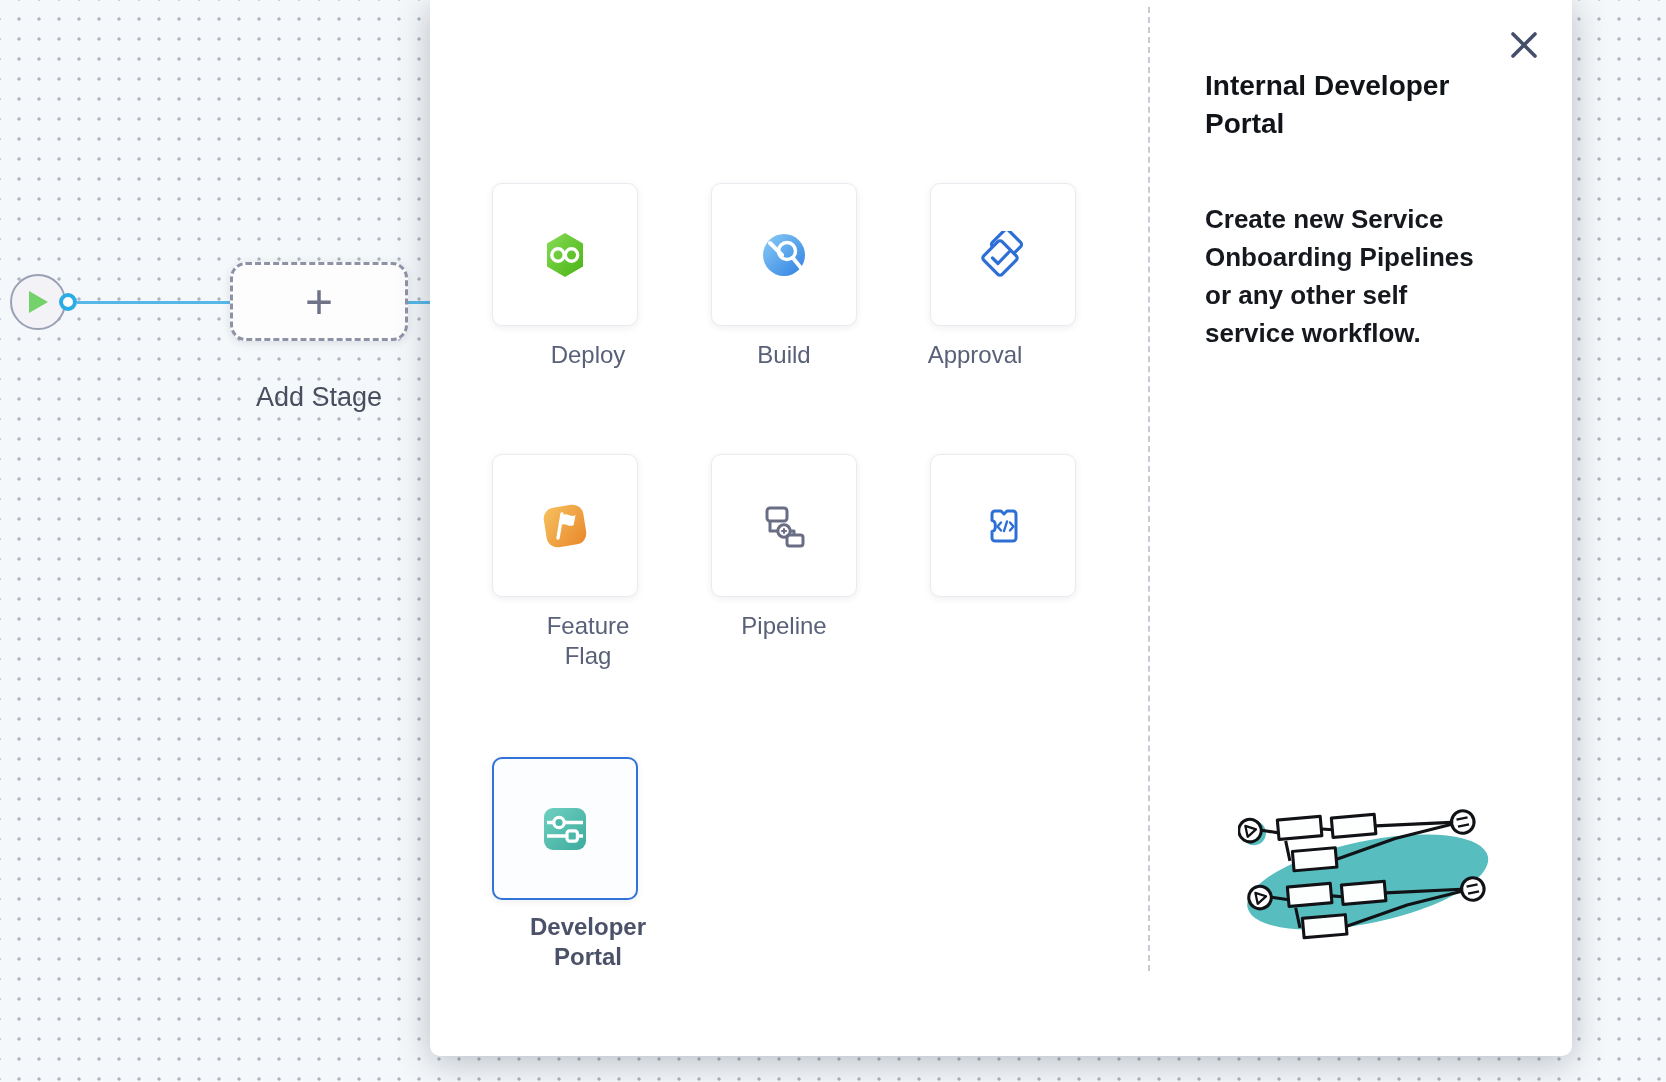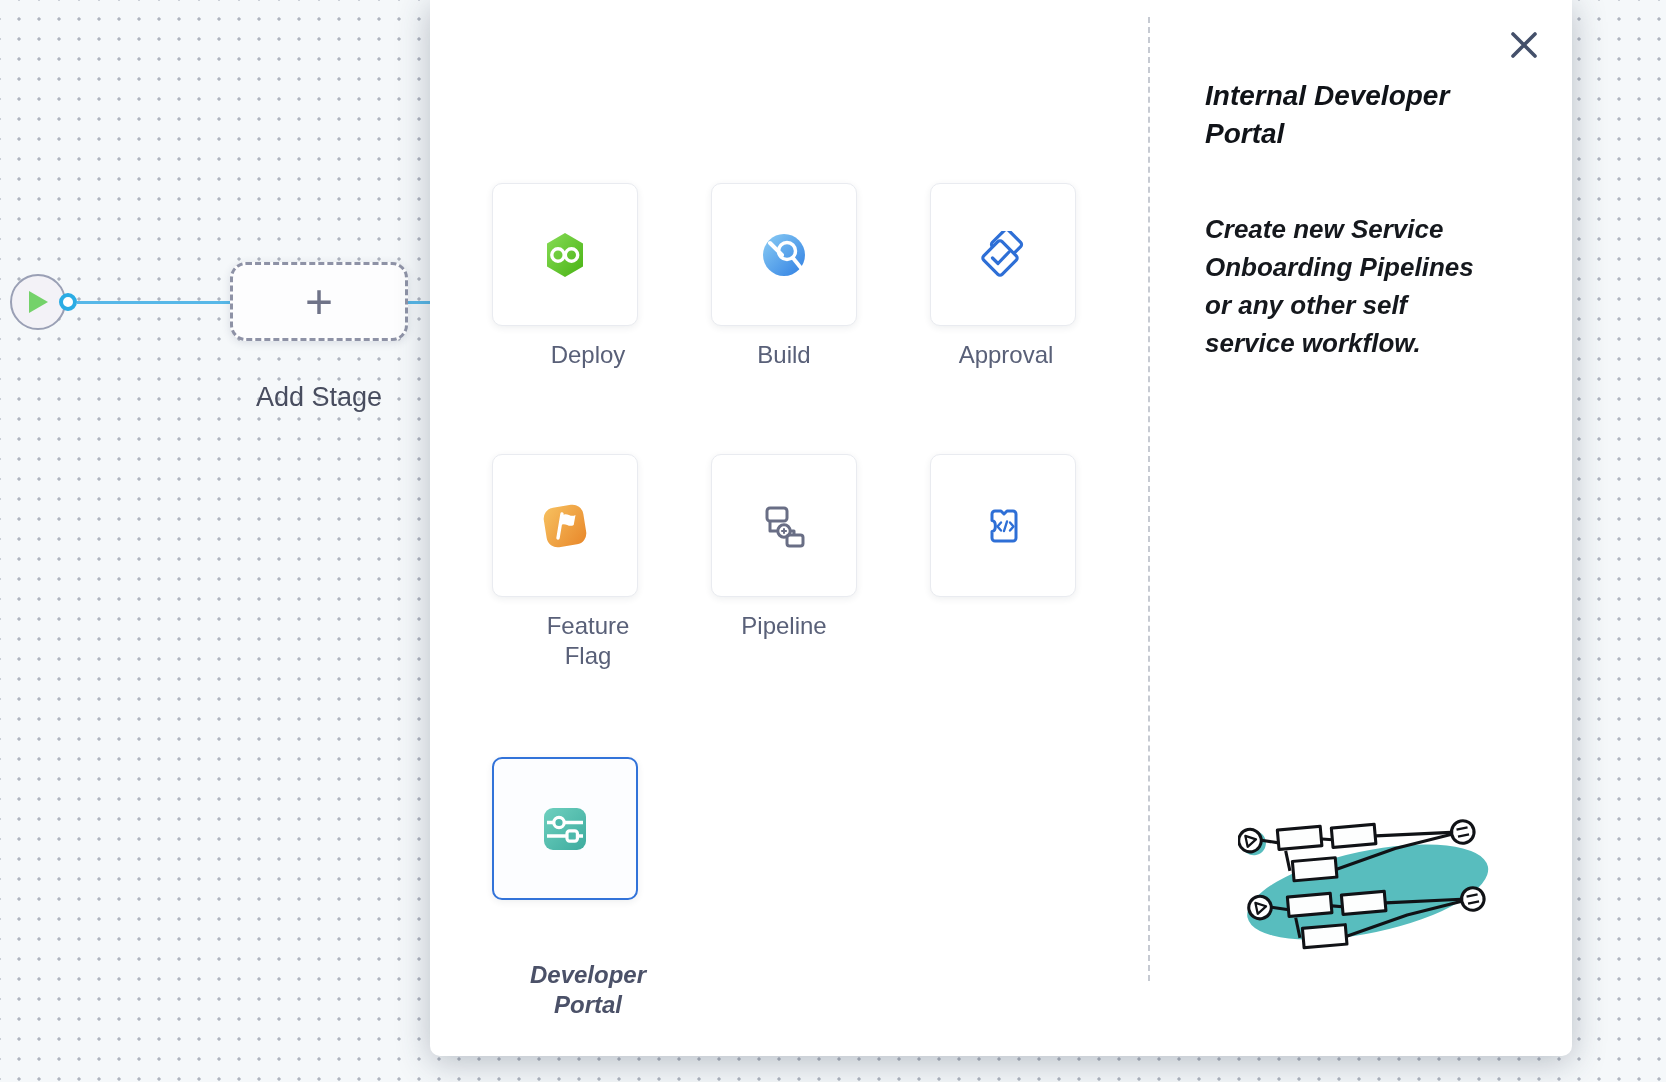--- a/index.html
+++ b/index.html
@@ -68,30 +68,29 @@
     display:flex; align-items:center; justify-content:center; cursor:pointer;
   }
   .tile.selected { border:2px solid #3273d9; background:#fcfdff; }
   .tile-label {
     position:absolute; width:130px; text-align:center;
     font-size:24px; line-height:30px; color:#596078;
   }
   .tile-label.selected-label { font-weight:700; color:#4b5168; }
   .c1 { left:62px; }  .c2 { left:281px; }  .c3 { left:500px; }
   .r1 { top:183px; }  .r2 { top:454px; }  .r3 { top:757px; }
-  .lr1 { top:340px; } .lr2 { top:611px; } .lr3 { top:960px;font-style:italic; }
-  .lc1 { left:70px;margin-left:23px; } .lc2 { left:289px; } .lc3 { left:511px; }
+  .lr1 { top:340px; } .lr2 { top:611px; } .lr3 { top:912px; }
+  .lc1 { left:70px;margin-left:23px; } .lc2 { left:289px; } .lc3 { left:480px; }
 
   .icon-badge { width:48px; height:48px; border-radius:11px; }
 
   
   .info-panel {
-    position:absolute; left:718px; top:17px; width:424px; height:964px;
+    position:absolute; left:718px; top:7px; width:424px; height:964px;
     border-left:2px dashed #c6cad2;
-    font-style:italic;
   }
   .info-title {
     position:absolute; left:55px; top:60px; width:290px;
     font-size:28px; font-weight:700; color:#101318; line-height:38px;
   }
   .info-desc {
     position:absolute; left:55px; top:193px; width:290px;
     font-size:26px; font-weight:600; color:#15181d; line-height:38px;
   }
   .illustration { position:absolute; left:88px; top:768px; }

